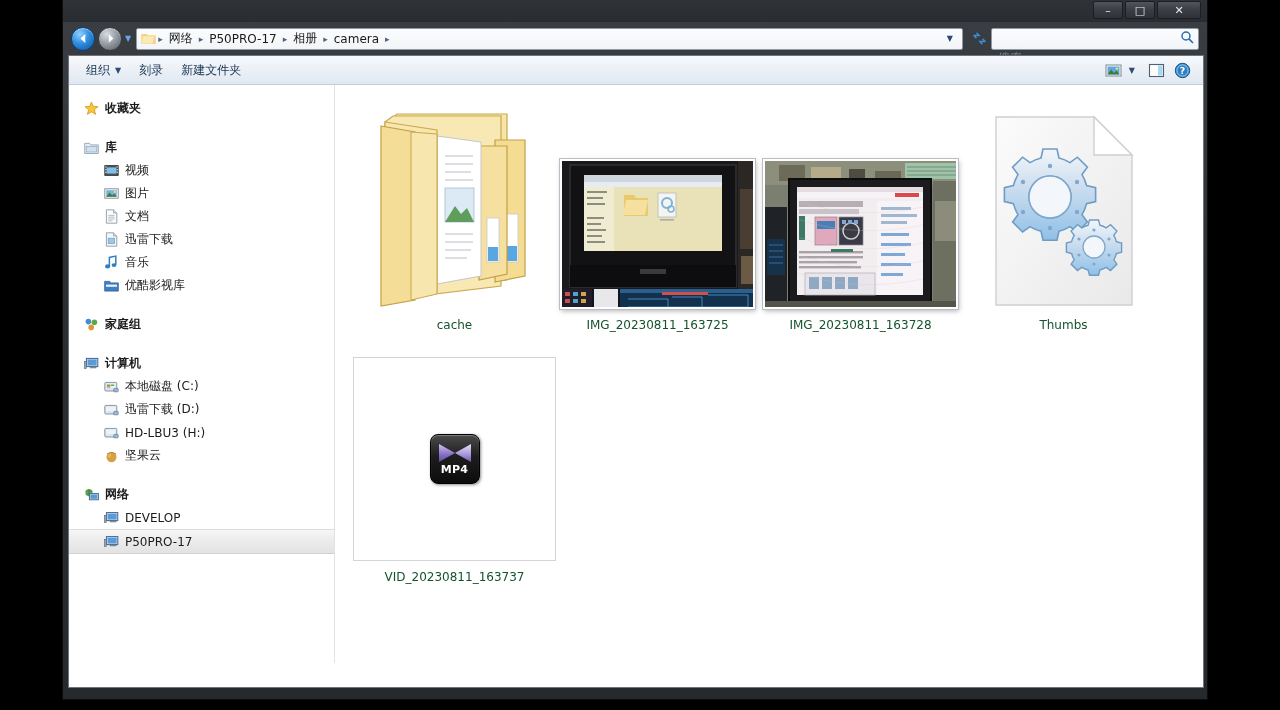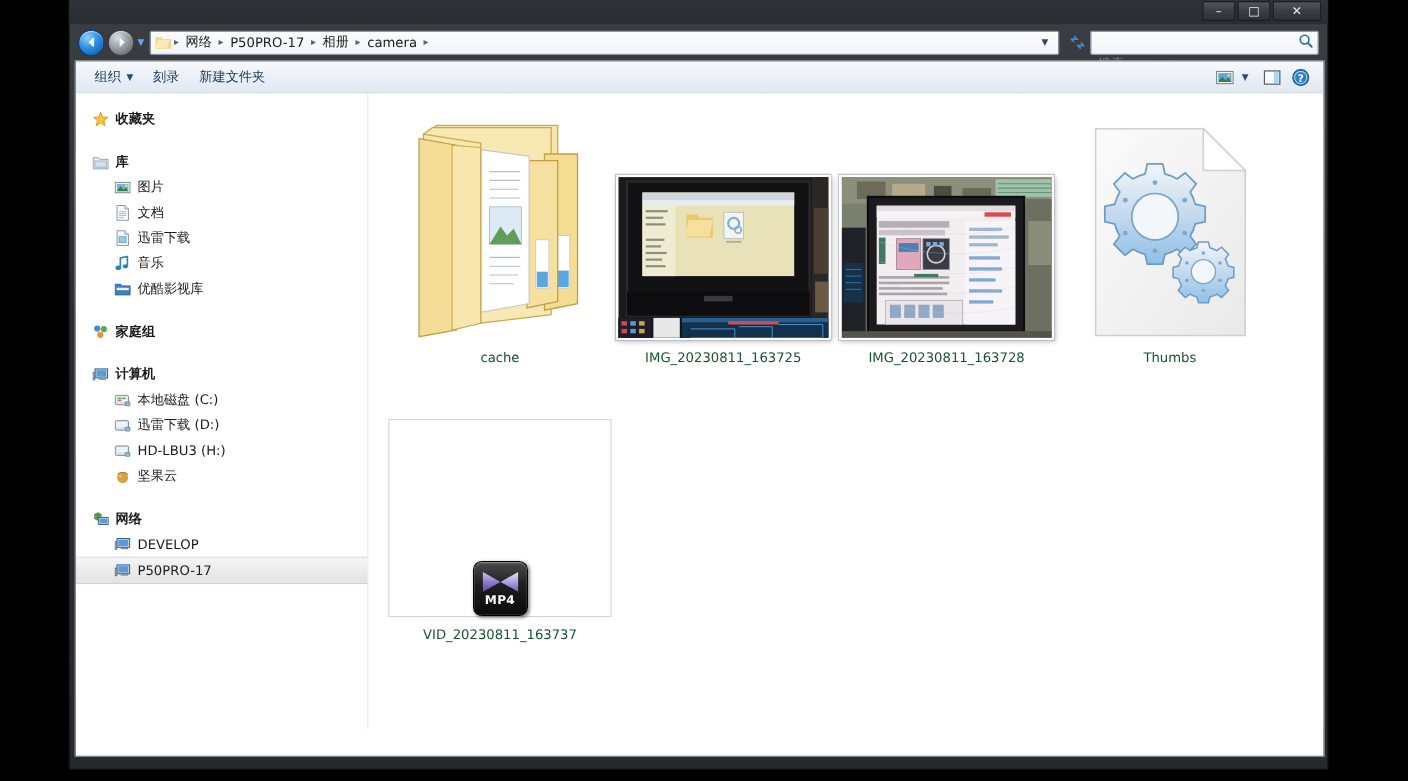--- a/index.html
+++ b/index.html
@@ -161,22 +161,22 @@
     font-size:12px; color:#14532d; margin-top:8px; text-align:center;
     white-space:nowrap; padding:1px 3px; border-radius:2px;
   }
 
   .photoframe {
     border:2px solid #fff;
     box-shadow: 0 0 0 1px #b9bfc6, 1px 2px 5px rgba(0,0,0,.3);
     width:195px; height:150px; overflow:hidden; position:relative;
   }
   .docframe {
-    width:203px; height:180px; border:1px solid #d4d4d4; background:#fff;
-    display:flex; align-items:flex-end; justify-content:center;
+    width:203px; height:204px; border:1px solid #d4d4d4; background:#fff;
+    display:flex; align-items:center; justify-content:center;
   }
 
   
   .mp4icon {
     width:50px;height:50px;border-radius:8px;
     background: linear-gradient(180deg,#4a4a4a 0%,#1d1d1d 45%,#0c0c0c 100%);
     border:1px solid #000;
     box-shadow: inset 0 1px 1px rgba(255,255,255,.3), 1px 1px 3px rgba(0,0,0,.45);
     display:flex; flex-direction:column; align-items:center; justify-content:center;
     gap:1px;
@@ -311,20 +311,37 @@
         <div class="navrow-item header">
           <span class="nicon">
             <svg width="15" height="14" viewBox="0 0 15 14">
               <path d="M.7 2.4h5l1.2 1.5h7.4v8.6H.7z" fill="#e8edf2" stroke="#93a4b5" stroke-width=".9"></path>
               <rect x="2.2" y="5.4" width="10.6" height="5.6" fill="#cfe0ee" stroke="#8fa8bd" stroke-width=".7"></rect>
             </svg>
           </span>
           <span>库</span>
         </div>
 
+        <div class="navrow-item child">
+          <span class="nicon">
+            <svg width="15" height="13" viewBox="0 0 15 13">
+              <rect x=".8" y="1.6" width="13.4" height="9.8" fill="#4a4f55" stroke="#2c3036" stroke-width=".8"></rect>
+              <rect x="2.6" y="3.4" width="9.8" height="6.2" fill="#7ec0e8"></rect>
+              <g fill="#e8eaec">
+                <rect x="1.3" y="2.3" width="1.1" height="1.3"></rect>
+                  <rect x="1.3" y="5.0" width="1.1" height="1.3"></rect>
+                <rect x="1.3" y="7.7" width="1.1" height="1.3"></rect>
+                <rect x="12.6" y="2.3" width="1.1" height="1.3"></rect>
+                  <rect x="12.6" y="5.0" width="1.1" height="1.3"></rect>
+                <rect x="12.6" y="7.7" width="1.1" height="1.3"></rect>
+              </g>
+            </svg>
+          </span>
+          <span>视频</span>
+        </div>
 
         <div class="navrow-item child">
           <span class="nicon">
             <svg width="15" height="13" viewBox="0 0 15 13">
               <rect x=".8" y="1.8" width="13.4" height="9.4" fill="#fbfcfd" stroke="#7d8690" stroke-width=".9"></rect>
               <rect x="2.2" y="3.2" width="10.6" height="6.6" fill="#73b4dd"></rect>
               <path d="M2.2 9.8 L5.6 5.4 L8.2 8.4 L10.2 6.4 L12.8 9.8 Z" fill="#3f7a3f"></path>
               <circle cx="10.8" cy="4.9" r="1.1" fill="#f7e27a"></circle>
             </svg>
           </span>

